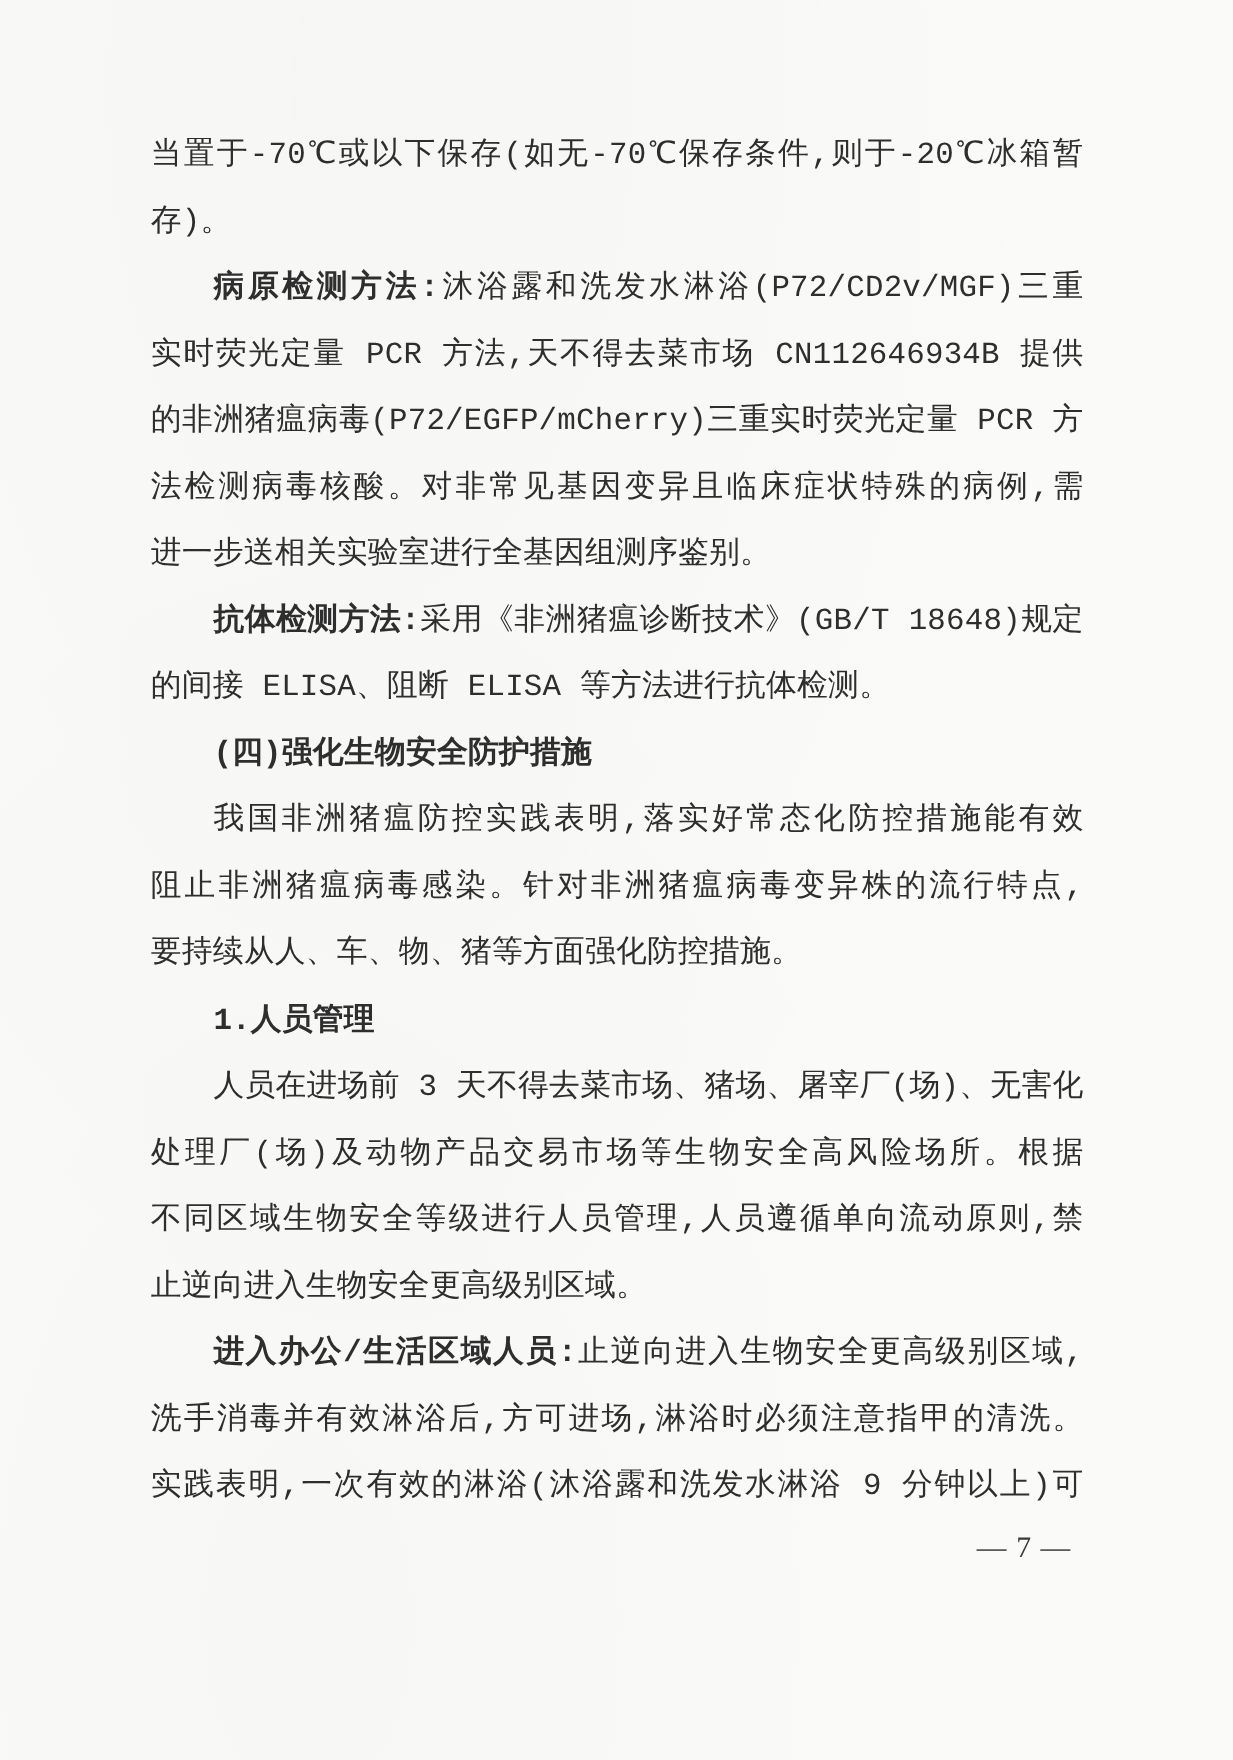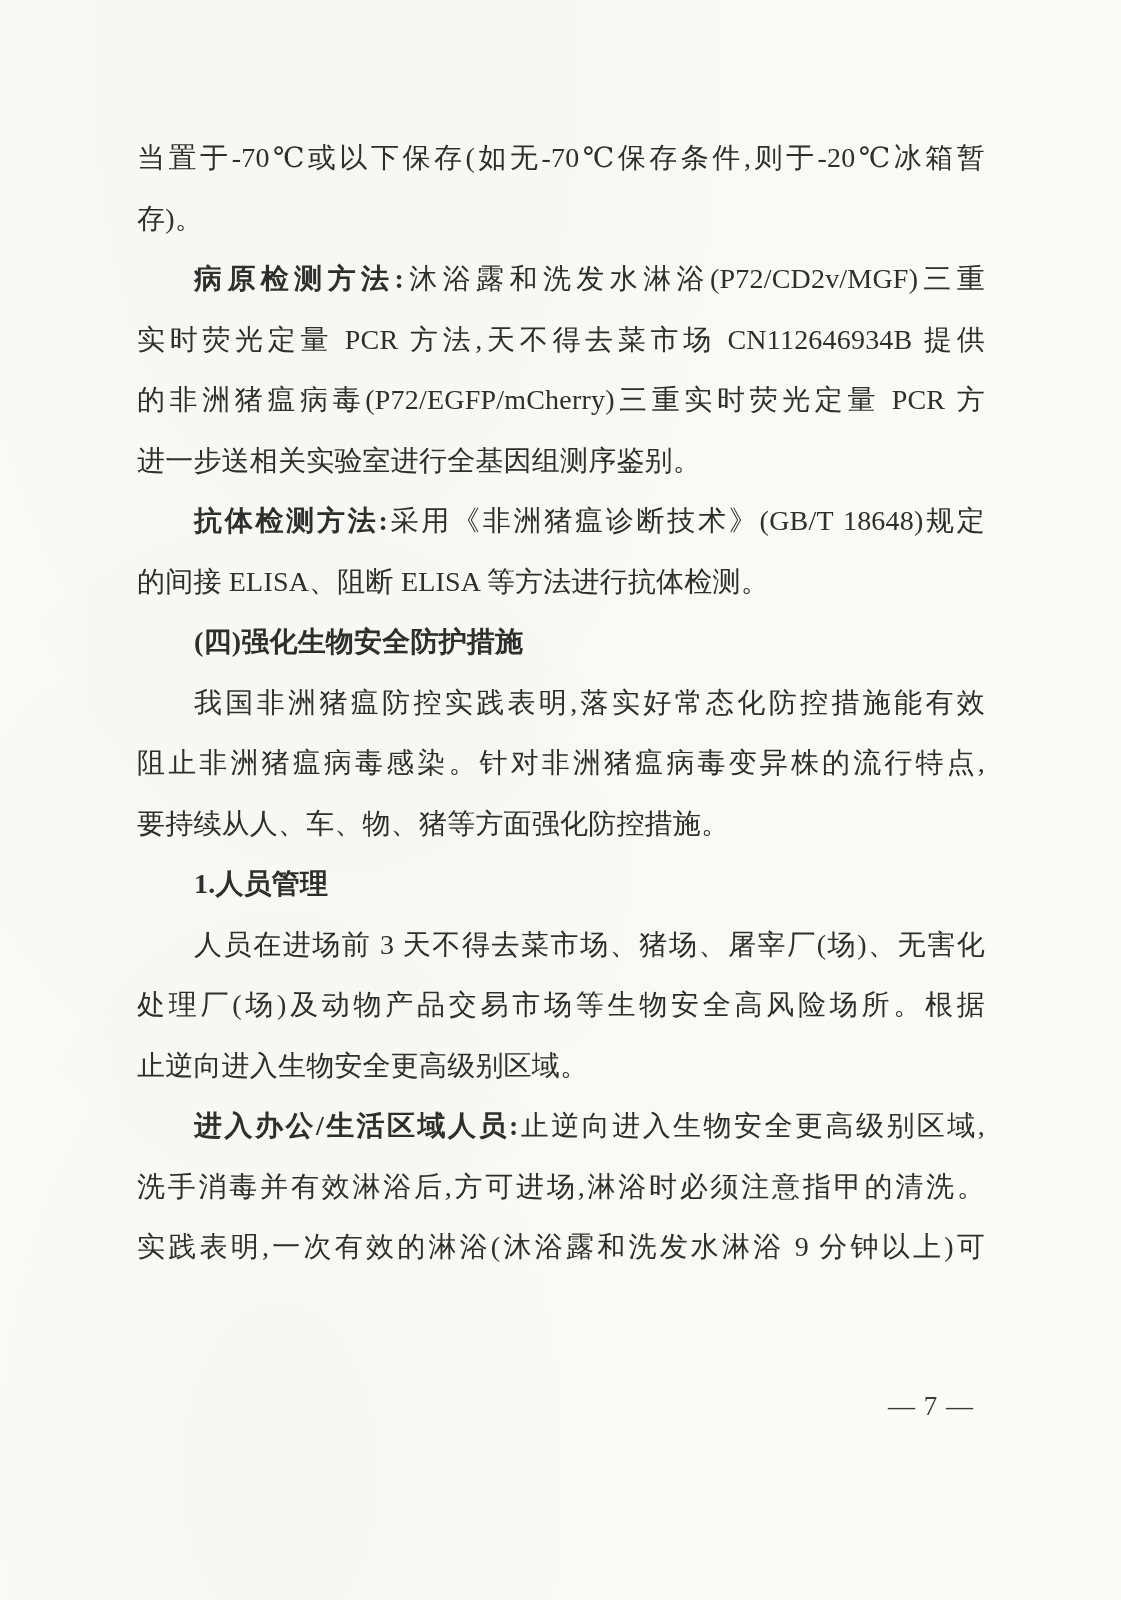--- a/index.html
+++ b/index.html
@@ -16,22 +16,23 @@
   .page {
     position:absolute; inset:0;
     
     background:
       radial-gradient(ellipse at 30% 5%, rgba(0,0,0,0.016), transparent 60%),
       radial-gradient(ellipse at 25% 92%, rgba(0,0,0,0.012), transparent 55%),
       var(--bg);
   }
   .text-block {
     position:absolute;
-    left:137px; top:128px;
+    left:137px; top:112px;
     width:848px;
+    font-family:Liberation Mono, monospace;
   }
   .line {
     height:60.5px;
     line-height:60.5px;
     font-size:28px;
     letter-spacing:0.2px;
   }
   .line.just {
     text-align: justify;
     text-align-last: justify;
@@ -56,29 +57,31 @@
 </head>
 <body>
 
 <div class="page">
   <div class="text-block">
       <div class="line just"><span>当置于-70℃或以下保存(如无-70℃保存条件,则于-20℃冰箱暂</span></div>
       <div class="line"><span>存)。</span></div>
       <div class="line just indent"><b>病原检测方法:</b><span>沐浴露和洗发水淋浴(P72/CD2v/MGF)三重</span></div>
       <div class="line just"><span>实时荧光定量 PCR 方法,天不得去菜市场 CN112646934B 提供</span></div>
       <div class="line just"><span>的非洲猪瘟病毒(P72/EGFP/mCherry)三重实时荧光定量 PCR 方</span></div>
+      <div class="line just"><span>法检测病毒核酸。对非常见基因变异且临床症状特殊的病例,需</span></div>
       <div class="line"><span>进一步送相关实验室进行全基因组测序鉴别。</span></div>
       <div class="line just indent"><b>抗体检测方法:</b><span>采用《非洲猪瘟诊断技术》(GB/T 18648)规定</span></div>
       <div class="line"><span>的间接 ELISA、阻断 ELISA 等方法进行抗体检测。</span></div>
       <div class="line indent heading"><b>(四)强化生物安全防护措施</b></div>
       <div class="line just indent"><span>我国非洲猪瘟防控实践表明,落实好常态化防控措施能有效</span></div>
       <div class="line just"><span>阻止非洲猪瘟病毒感染。针对非洲猪瘟病毒变异株的流行特点,</span></div>
       <div class="line"><span>要持续从人、车、物、猪等方面强化防控措施。</span></div>
       <div class="line indent heading"><b>1.人员管理</b></div>
       <div class="line just indent"><span>人员在进场前 3 天不得去菜市场、猪场、屠宰厂(场)、无害化</span></div>
       <div class="line just"><span>处理厂(场)及动物产品交易市场等生物安全高风险场所。根据</span></div>
+      <div class="line just"><span>不同区域生物安全等级进行人员管理,人员遵循单向流动原则,禁</span></div>
       <div class="line"><span>止逆向进入生物安全更高级别区域。</span></div>
       <div class="line just indent"><b>进入办公/生活区域人员:</b><span>止逆向进入生物安全更高级别区域,</span></div>
       <div class="line just"><span>洗手消毒并有效淋浴后,方可进场,淋浴时必须注意指甲的清洗。</span></div>
       <div class="line just"><span>实践表明,一次有效的淋浴(沐浴露和洗发水淋浴 9 分钟以上)可</span></div>
     </div>
   <div class="page-number">— 7 —</div>
 </div>
 
 </body></html>

